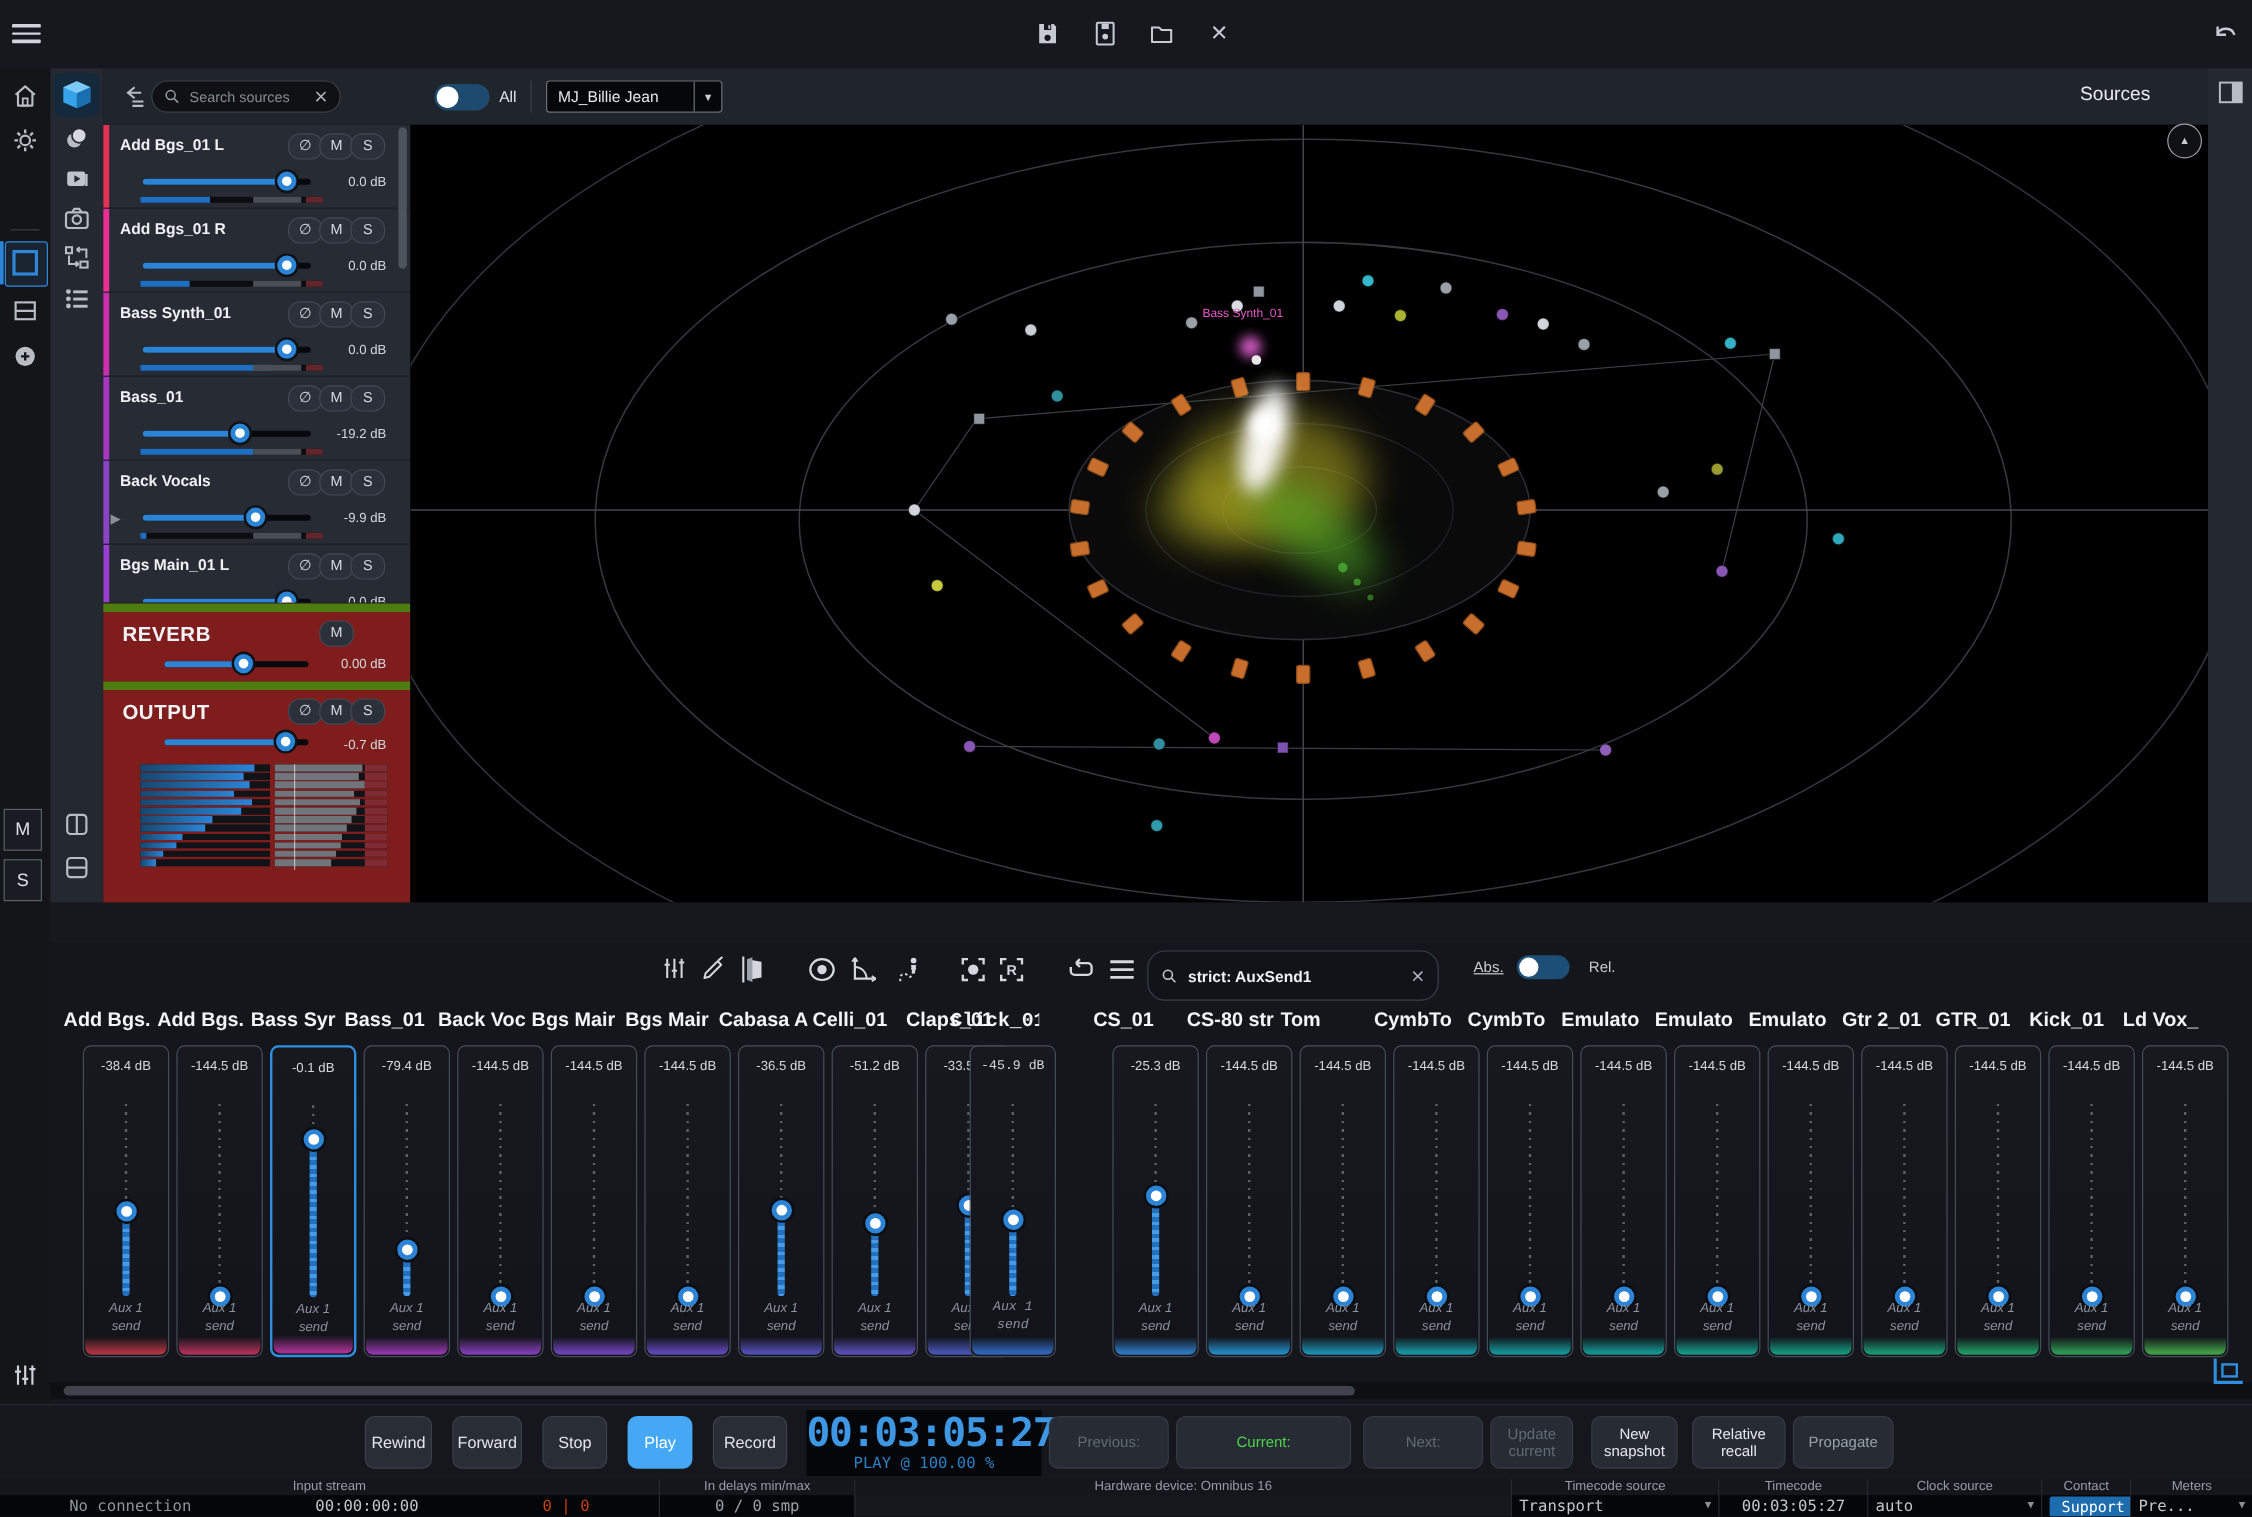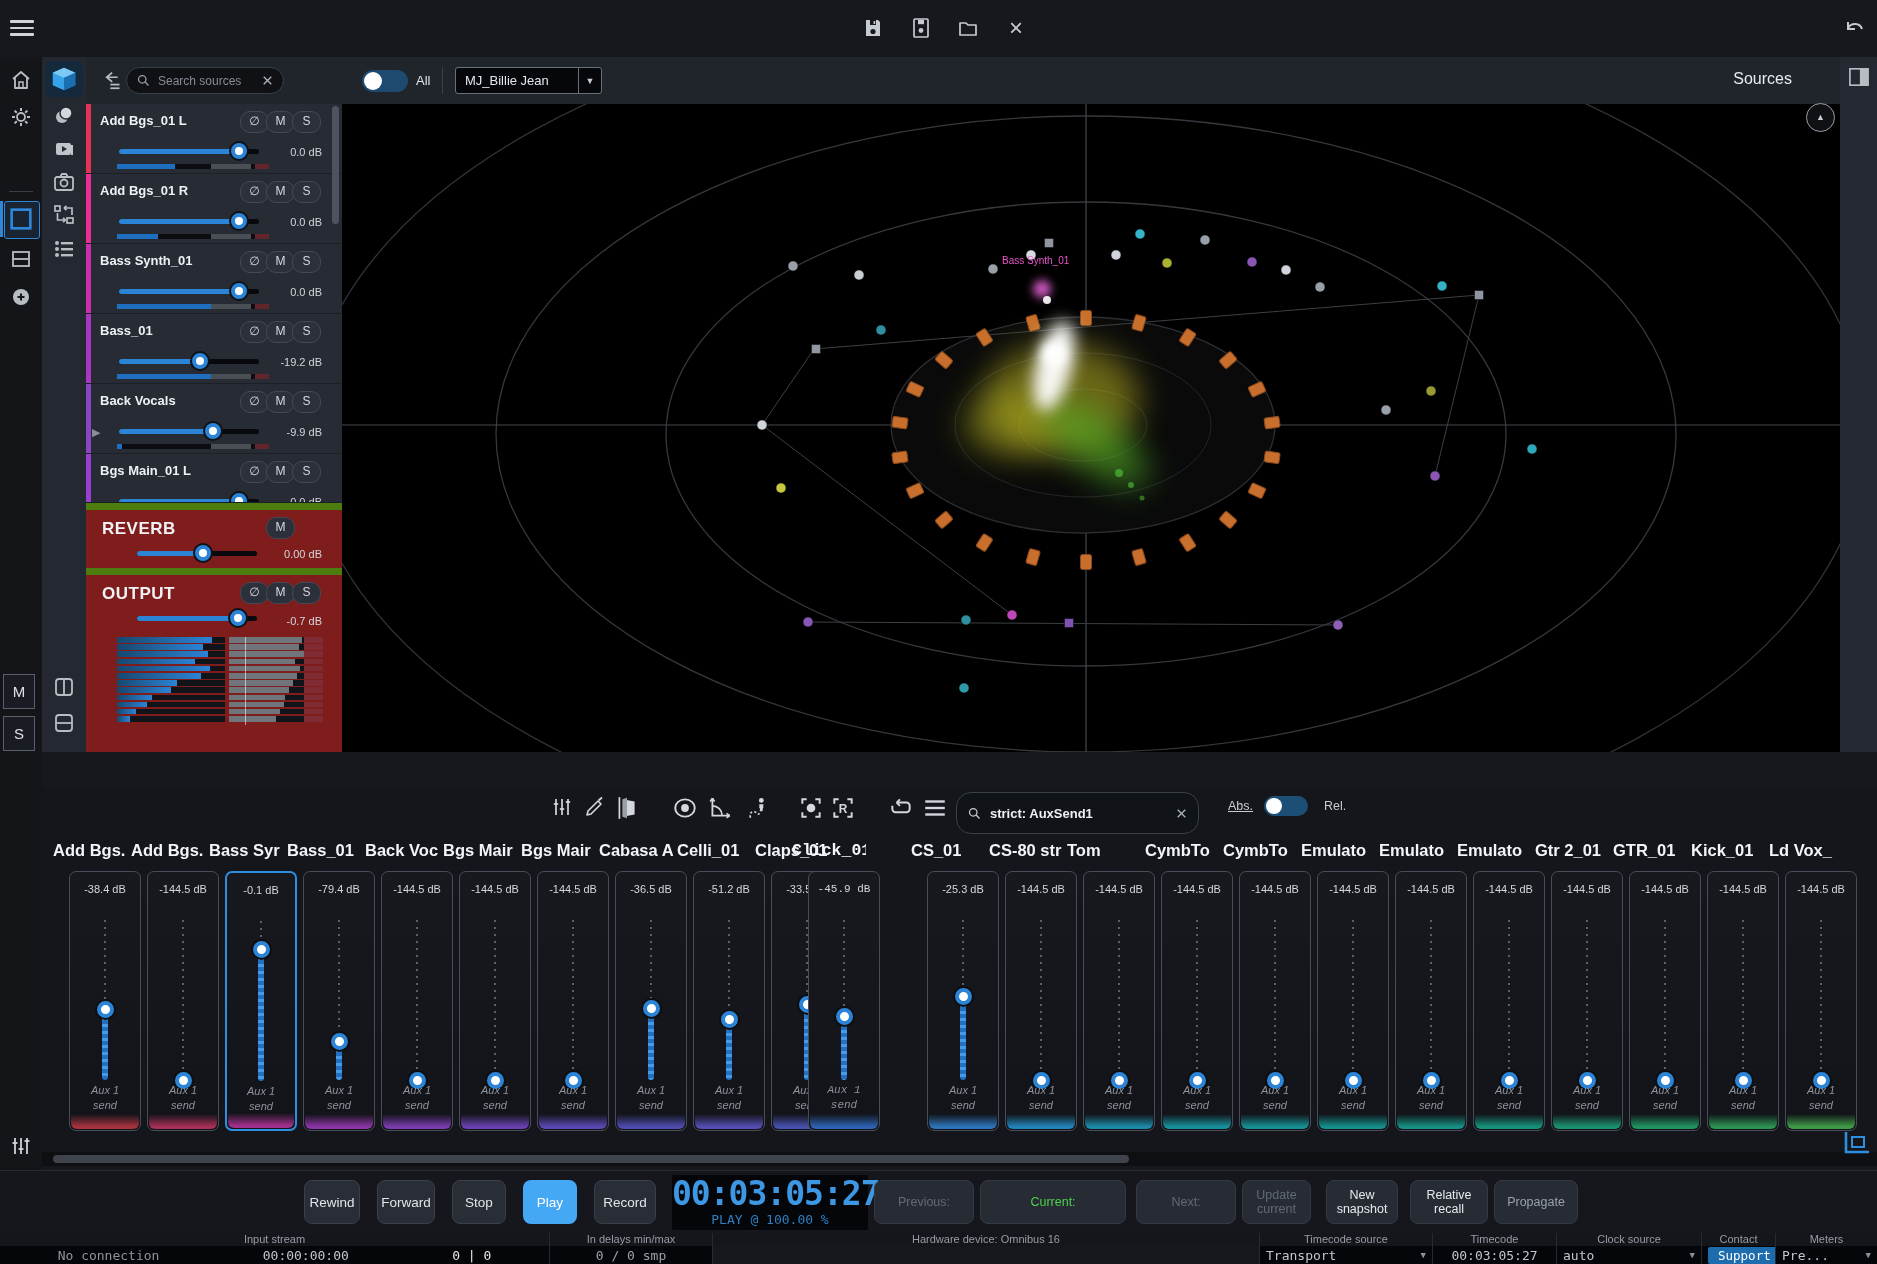--- a/index.html
+++ b/index.html
@@ -1073,21 +1073,21 @@
         <div class="snap muted" style="left: 1494px; width: 84px;">Propagate</div>
       </div>
   </div>
 
   <div id="statusbar">
       <div class="sb-col" style="width: 549px;">
         <div class="sb-hdr">Input stream</div>
         <div class="sb-val">
           <span style="color: rgb(141, 148, 156); text-align: center;">No connection</span>
           <span>00:00:00:00</span>
-          <span style="color: #e5e5e5;">0 | 0</span>
+          <span style="color: #c2410c;">0 | 0</span>
         </div>
       </div>
       <div class="sb-col" style="width: 163px;">
         <div class="sb-hdr">In delays min/max</div>
         <div class="sb-val">
           <span style="color: rgb(154, 161, 169);">0 / 0 smp</span>
         </div>
       </div>
       <div class="sb-col" style="width: 547px;">
         <div class="sb-hdr">Hardware device: Omnibus 16</div>

